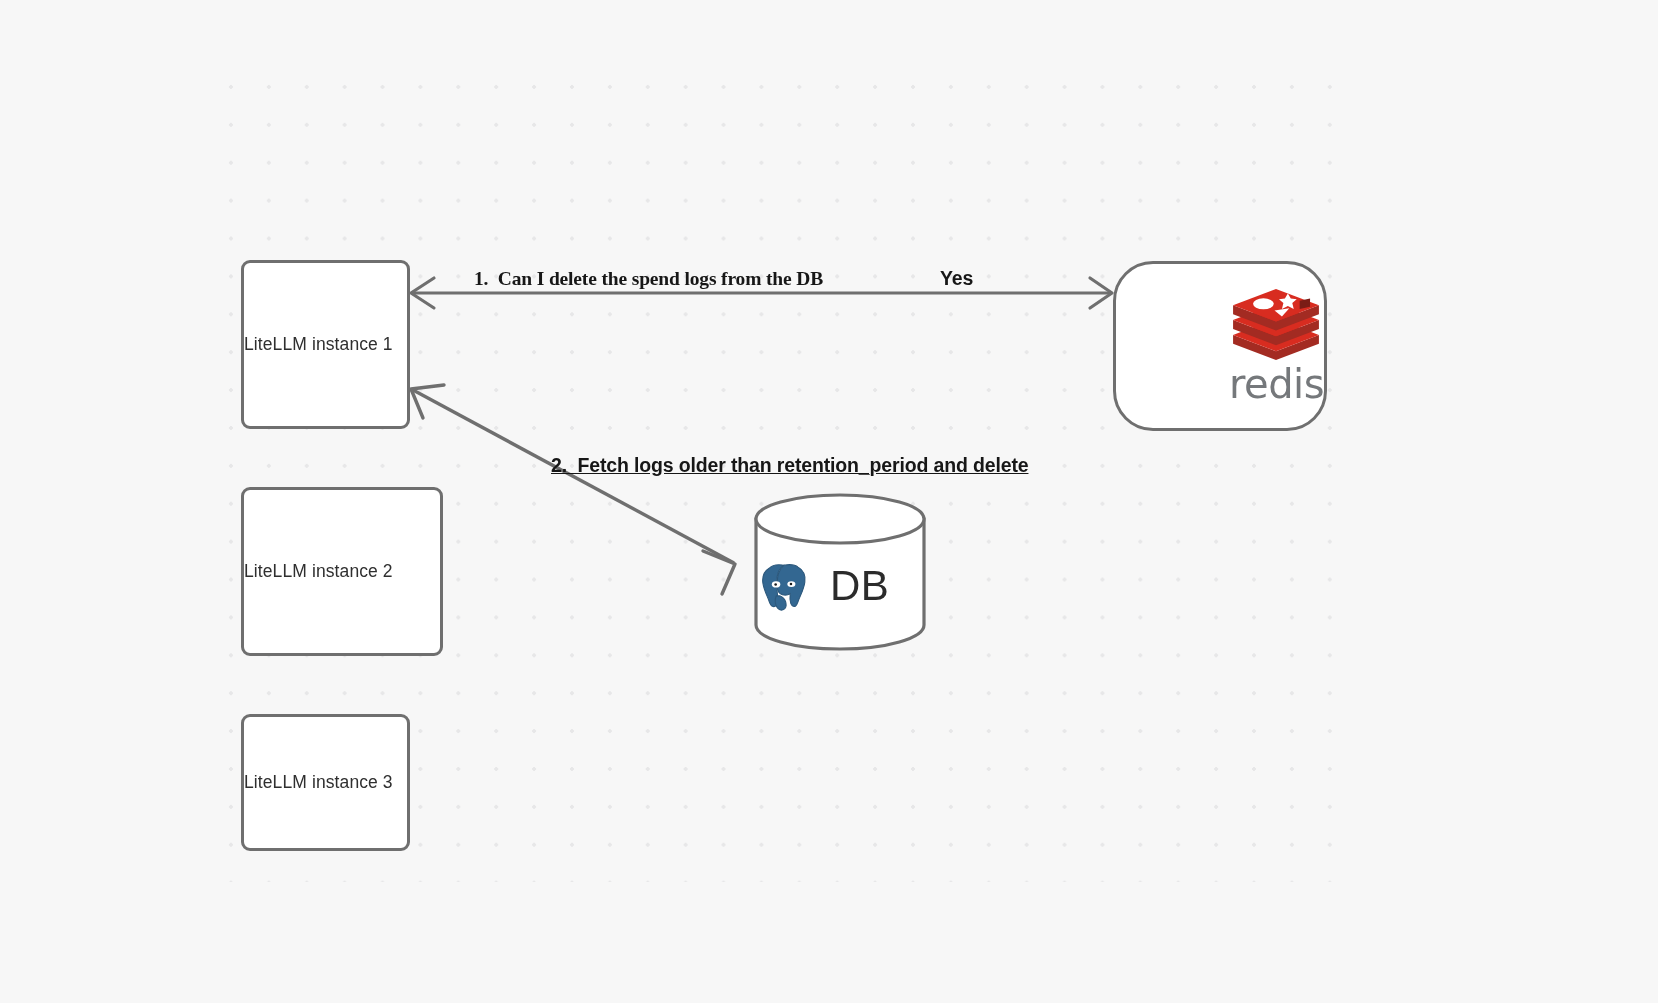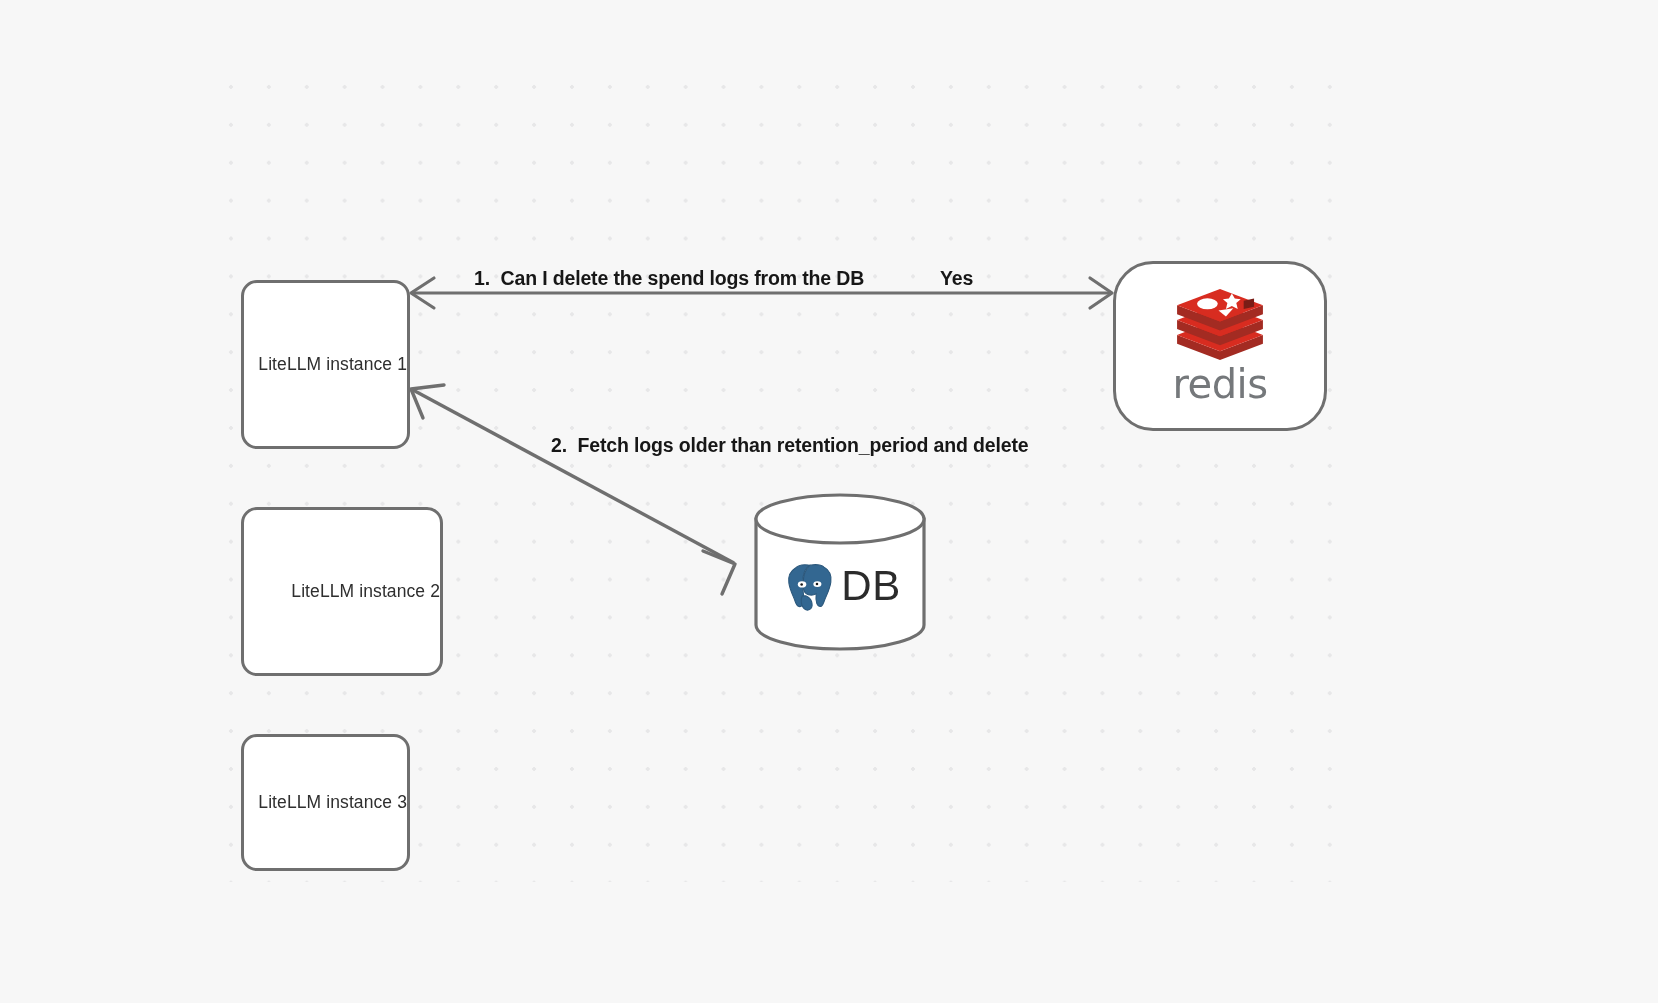--- a/index.html
+++ b/index.html
@@ -37,25 +37,24 @@
     width: 1658px;
     height: 1003px;
     overflow: visible;
   }
   
   .node-box {
     position: absolute;
     box-sizing: border-box;
     background: #ffffff;
     border: 3px solid #6f6f6f;
-    border-radius: 16px;
+    border-radius: 9px;
     display: flex;
     align-items: center;
-    justify-content: flex-end;
-    margin-top: 20px;
+    justify-content: flex-start;
   }
   .node-box .node-label {
     font-size: 17.5px;
     color: #2f2f2f;
     font-weight: 400;
     letter-spacing: 0.1px;
     white-space: nowrap;
   }
   #box-1 { left: 241px; top: 260px;  width: 169px; height: 169px; }
   #box-2 { left: 241px; top: 487px;  width: 202px; height: 169px; }
@@ -67,21 +66,21 @@
     left: 1113px;
     top: 261px;
     width: 214px;
     height: 170px;
     box-sizing: border-box;
     background: #ffffff;
     border: 3px solid #6f6f6f;
     border-radius: 40px;
     display: flex;
     flex-direction: column;
-    align-items: center;
+    align-items: flex-end;
     justify-content: center;
   }
   #redis-logo-mark { width: 96px; height: 74px; display: block; }
   #redis-wordmark {
     font-size: 40px;
     line-height: 0.95;
     color: #75787b;
     font-weight: 400;
     letter-spacing: -0.5px;
     margin-top: 2px;
@@ -98,22 +97,22 @@
   }
   #db-cyl { position: absolute; left: 0; top: 0; width: 174px; height: 158px; }
   #db-inner {
     position: absolute;
     left: 0;
     top: 52px;
     width: 174px;
     height: 82px;
     display: flex;
     align-items: center;
-    justify-content: center;
-    gap: 0;
+    justify-content: flex-start;
+    gap: 15px;
   }
   #pg-elephant { width: 62px; height: 62px; display: block; }
   #db-text {
     font-size: 42px;
     font-weight: 500;
     color: #2b2b2b;
     letter-spacing: 0.5px;
     line-height: 1;
     font-family: "Liberation Sans", sans-serif;
   }
@@ -121,23 +120,23 @@
   
   .edge-label {
     position: absolute;
     font-size: 19.5px;
     font-weight: 700;
     color: #171717;
     white-space: pre;
     letter-spacing: -0.15px;
     line-height: 1;
   }
-  #label-1     { left: 474px; top: 269px; }
+  #label-1     { left: 474px; top: 269px; font-family: Liberation Serif, serif; }
   #label-1-yes { left: 940px; top: 269px; }
-  #label-2     { left: 551px; top: 436px; }
+  #label-2     { left: 551px; top: 456px; text-decoration: underline; }
 </style>
 </head>
 <body>
 
 <div id="canvas">
 
   <div id="dotgrid"></div>
 
   <svg id="wires" viewBox="0 0 1658 1003" xmlns="http://www.w3.org/2000/svg">
 

